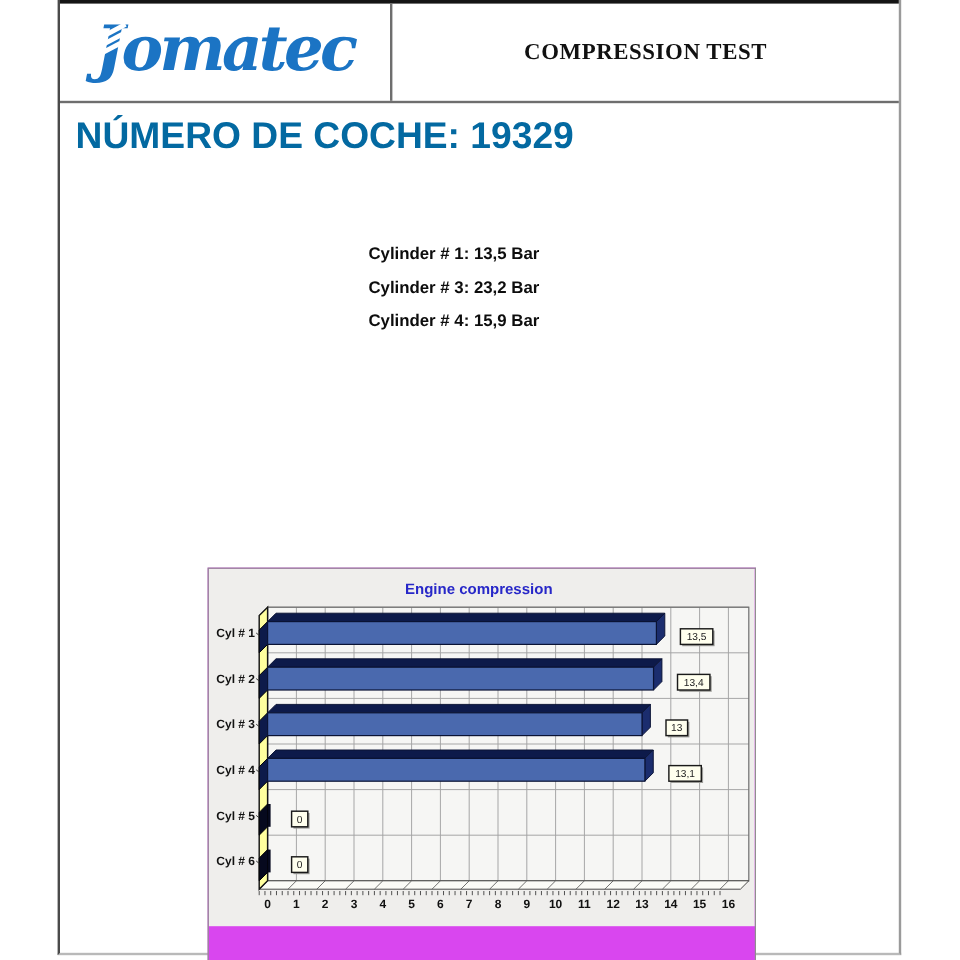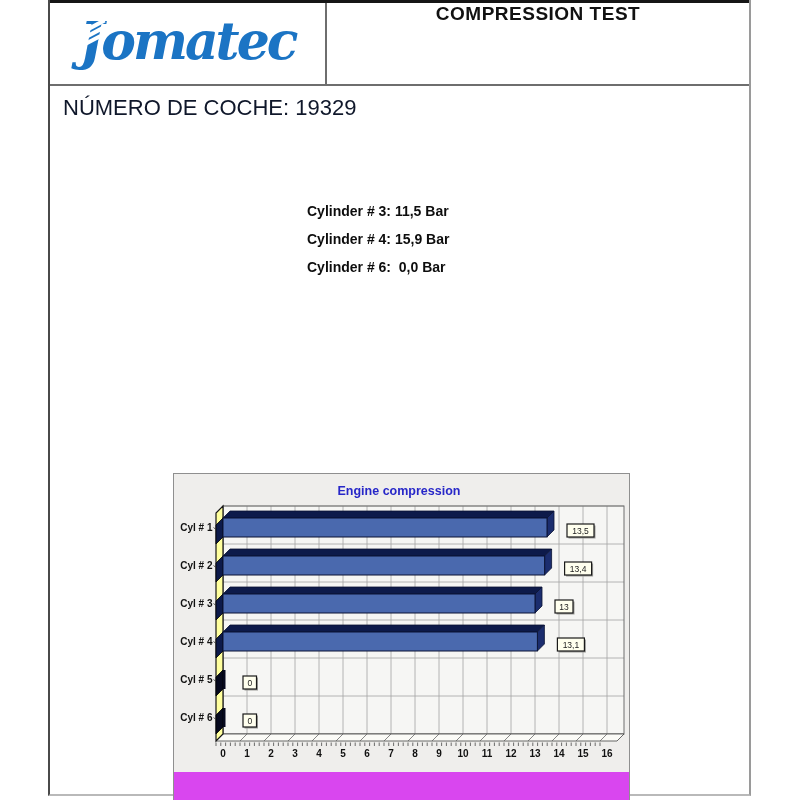--- a/index.html
+++ b/index.html
@@ -20,21 +20,21 @@
     box-sizing:border-box;height:86px;display:flex;
     border-top:3px solid #151515;
     border-bottom:2px solid #6e6e6e;
   }
   .header-logo-cell{
     box-sizing:border-box;width:277px;
     border-right:2px solid #6e6e6e;
     display:flex;align-items:center;justify-content:center;
   }
   .header-title-cell{
-    flex:1;display:flex;align-items:flex-start;justify-content:center;
+    flex:1;display:flex;align-items:center;justify-content:center;font-family:Liberation Serif, serif;
   }
   .logo{
     position:relative;
     font-family:"DejaVu Serif", serif;
     font-style:italic;font-weight:bold;
     font-size:52px;line-height:1;
     color:#1b74c4;letter-spacing:-3px;
     padding-bottom:6px;
   }
   .logo .stripe{
@@ -42,21 +42,21 @@
     transform:rotate(-28deg);pointer-events:none;
   }
   .stripe.s1{left:2px;top:9px;width:24px;}
   .stripe.s2{left:-1px;top:17px;width:25px;}
   .stripe.s3{left:-4px;top:25px;width:26px;}
   .report-title{
     font-weight:bold;font-size:19px;color:#111;letter-spacing:.5px;
   }
   .car-number{
     position:absolute;left:13px;top:95px;
-    font-size:22px;color:#0f172a;
+    font-size:31px;color:#0369a1;font-weight:bold;
   }
   .readings{
     position:absolute;left:257px;top:197px;
   }
   .reading-line{
     height:28px;line-height:28px;
     font-weight:bold;font-size:14px;color:#0d0d0d;
     white-space:pre;
   }
   .chart-box{
@@ -80,23 +80,23 @@
       </div>
     </div>
     <div class="header-title-cell">
       <span class="report-title">COMPRESSION TEST</span>
     </div>
   </div>
 
   <div class="car-number">NÚMERO DE COCHE: 19329</div>
 
   <div class="readings">
-    <div class="reading-line">Cylinder # 3: 11,5 Bar</div>
+    <div class="reading-line">Cylinder # 1: 13,5 Bar</div>
+    <div class="reading-line">Cylinder # 3: 23,2 Bar</div>
     <div class="reading-line">Cylinder # 4: 15,9 Bar</div>
-    <div class="reading-line">Cylinder # 6:  0,0 Bar</div>
   </div>
 
   <div class="chart-box">
     <svg id="chart-svg" viewBox="0 0 455 298" xmlns="http://www.w3.org/2000/svg">
         <rect x="0" y="0" width="455" height="298" fill="#efeeec"></rect>
         <text x="225" y="21" font-size="12.5" font-family="Liberation Sans, sans-serif" font-weight="bold" fill="#2727c8" text-anchor="middle">Engine compression</text>
         <rect x="49" y="32" width="401" height="228" fill="#f6f6f4"></rect>
         <line x1="49" y1="32" x2="49" y2="260" stroke="#a3a3a3" stroke-width="0.8"></line>
         <line x1="73" y1="32" x2="73" y2="260" stroke="#a3a3a3" stroke-width="0.8"></line>
         <line x1="97" y1="32" x2="97" y2="260" stroke="#a3a3a3" stroke-width="0.8"></line>

